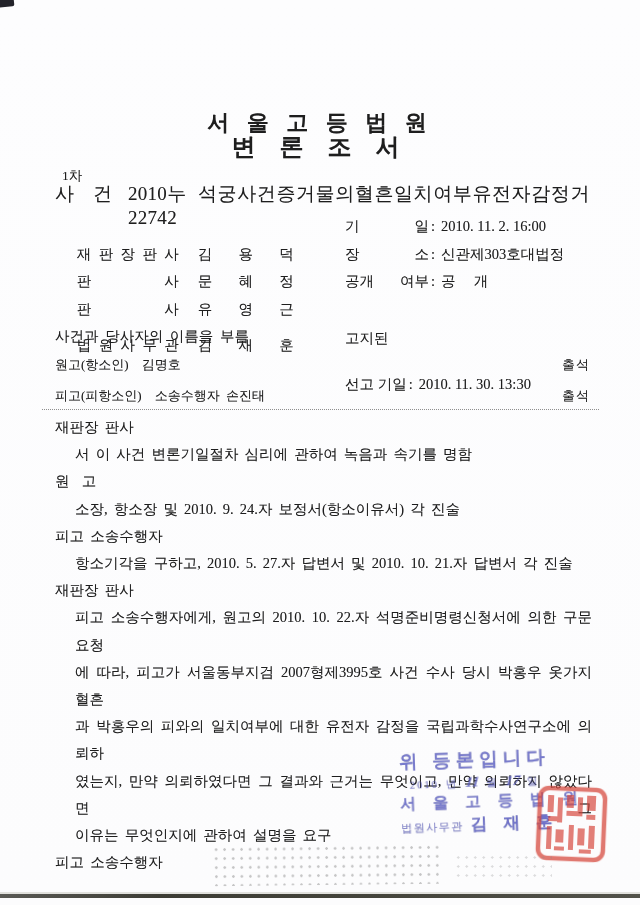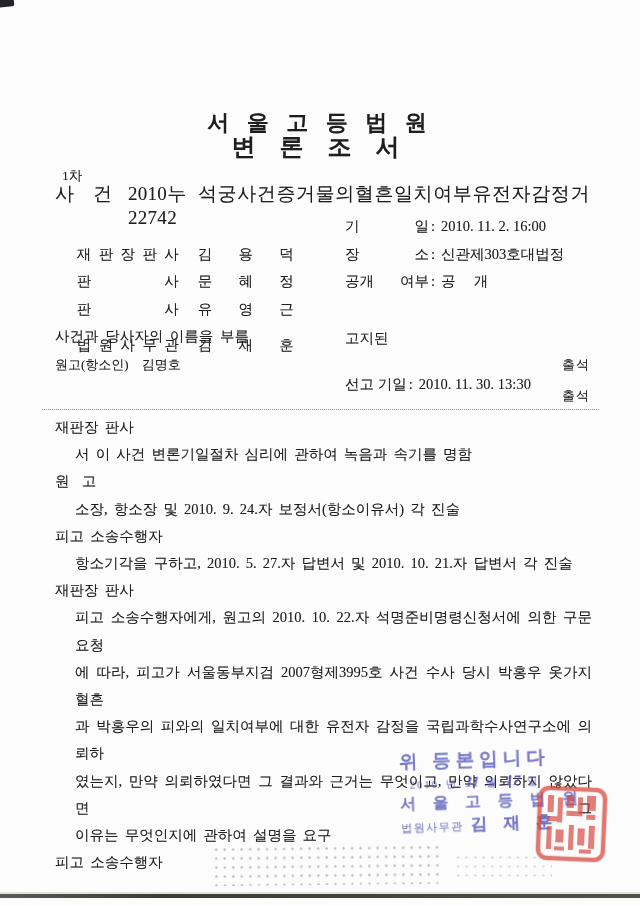--- a/index.html
+++ b/index.html
@@ -129,20 +129,22 @@
   <div class="call-line">사건과 당사자의 이름을 부름</div>
 
   <div class="parties">
     <div class="p-row">
       <span>원고(항소인)</span>
       <span class="p-name">김명호</span>
       <span class="p-fill"></span>
       <span class="p-status">출석</span>
     </div>
     <div class="p-row">
+      <span>피고(피항소인)</span>
+      <span class="p-name">소송수행자 손진태</span>
       <span class="p-fill"></span>
       <span class="p-status">출석</span>
     </div>
   </div>
 
   <div class="separator"></div>
 
   <div class="proceedings">
     <div class="speaker">재판장 판사</div>
     <div class="plines">

